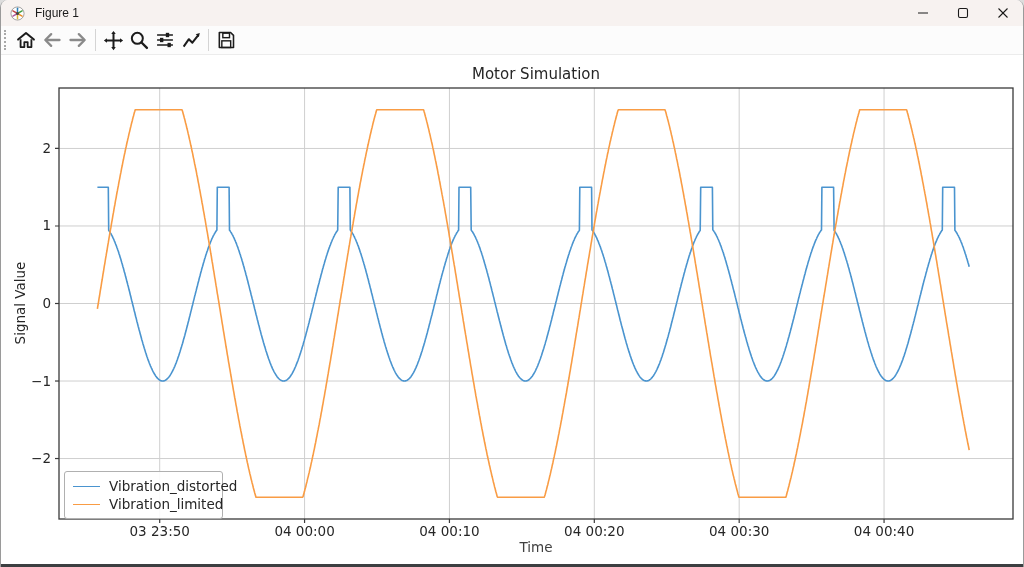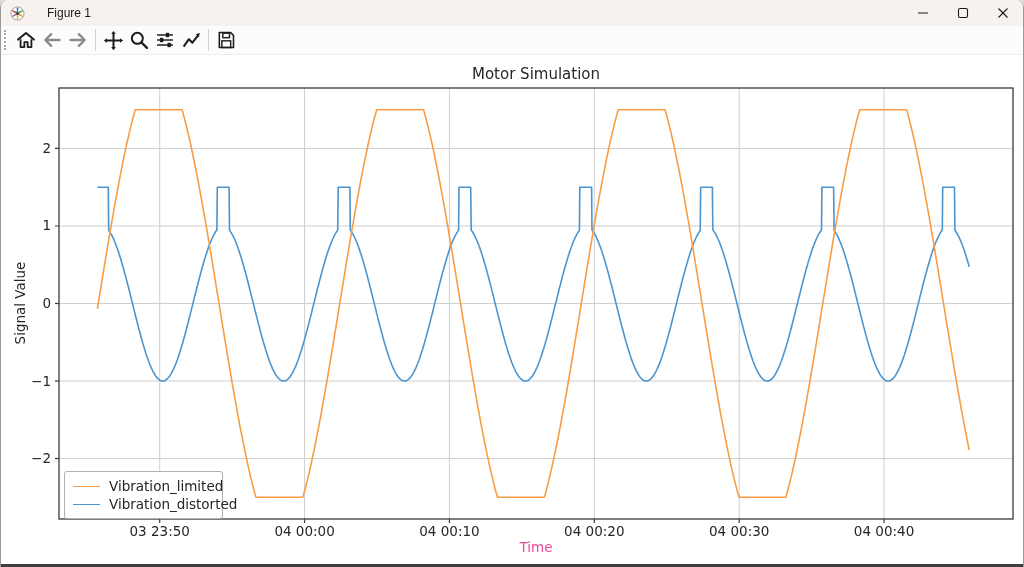--- a/index.html
+++ b/index.html
@@ -12,21 +12,21 @@
     border-left:1px solid #9a9a9a; border-right:1px solid #9a9a9a;
     border-radius:8px 8px 0 0; overflow:hidden;
   }
   
   .titlebar {
     position:absolute; left:0; top:0; width:100%; height:26px;
     background:#f7f2f0; display:flex; align-items:center;
   }
   .titlebar .app-icon { width:15px; height:15px; margin-left:9px; }
   .titlebar .title-text {
-    margin-left:22px; font-size:12px; color:#1b1b1b;
+    margin-left:10px; font-size:12px; color:#1b1b1b;
     font-family:"Liberation Sans", sans-serif;
   }
   .caption-buttons { position:absolute; right:0; top:0; height:26px; display:flex; }
   .caption-btn { width:40px; height:26px; display:flex; align-items:center; justify-content:center; }
   .caption-btn svg { display:block; }
   
   .toolbar {
     position:absolute; left:0; top:26px; width:100%; height:29px;
     background:#fcfcfc; display:flex; align-items:center;
     border-bottom:1px solid #ececec;
@@ -42,21 +42,21 @@
   .tool-sep { width:1px; height:22px; background:#d4d4d4; margin:0 4px; }
   
   .canvas { position:absolute; left:0; top:55px; width:1024px; height:509px; background:#fff; }
   .plot-svg { position:absolute; left:0; top:0; }
   .plot-title {
     position:absolute; left:535px; top:10px; transform:translateX(-50%);
     font-family:"DejaVu Sans", sans-serif; font-size:15px; color:#262626; white-space:nowrap;
   }
   .x-label {
     position:absolute; left:535px; top:484px; transform:translateX(-50%);
-    font-family:"DejaVu Sans", sans-serif; font-size:13.5px; color:#ec4899;
+    font-family:"DejaVu Sans", sans-serif; font-size:13.5px; color:#404040;
   }
   .y-label {
     position:absolute; left:19px; top:248px;
     transform:translate(-50%,-50%) rotate(-90deg);
     font-family:"DejaVu Sans", sans-serif; font-size:13.5px; color:#262626; white-space:nowrap;
   }
   .legend {
     position:absolute; left:63px; top:416px; width:159px;
     background:rgba(255,255,255,0.9);
     border:1px solid #b0b0b0; border-radius:3px;
@@ -222,24 +222,24 @@
         <line x1="54" y1="403.5359712230216" x2="58" y2="403.5359712230216" stroke="#3a3a3a" stroke-width="1.2"></line>
         <text x="50" y="408.0359712230216" text-anchor="end" font-family="&quot;DejaVu Sans&quot;, sans-serif" font-size="13.5" fill="#262626">−2</text>
       </svg>
 
     <div class="plot-title">Motor Simulation</div>
     <div class="x-label">Time</div>
     <div class="y-label">Signal Value</div>
 
     <div class="legend">
       <div class="legend-row">
+        <span class="legend-swatch" id="swatch-0" style="border-top-color: rgb(74, 148, 207);"></span>
+        <span class="legend-label">Vibration_distorted</span>
+      </div>
+      <div class="legend-row">
         <span class="legend-swatch" id="swatch-1" style="border-top-color: rgb(249, 156, 68);"></span>
         <span class="legend-label">Vibration_limited</span>
       </div>
-      <div class="legend-row">
-        <span class="legend-swatch" id="swatch-0" style="border-top-color: rgb(74, 148, 207);"></span>
-        <span class="legend-label">Vibration_distorted</span>
-      </div>
     </div>
   </div>
 
   <div class="bottom-edge"></div>
 </div>
 
 </body></html>

